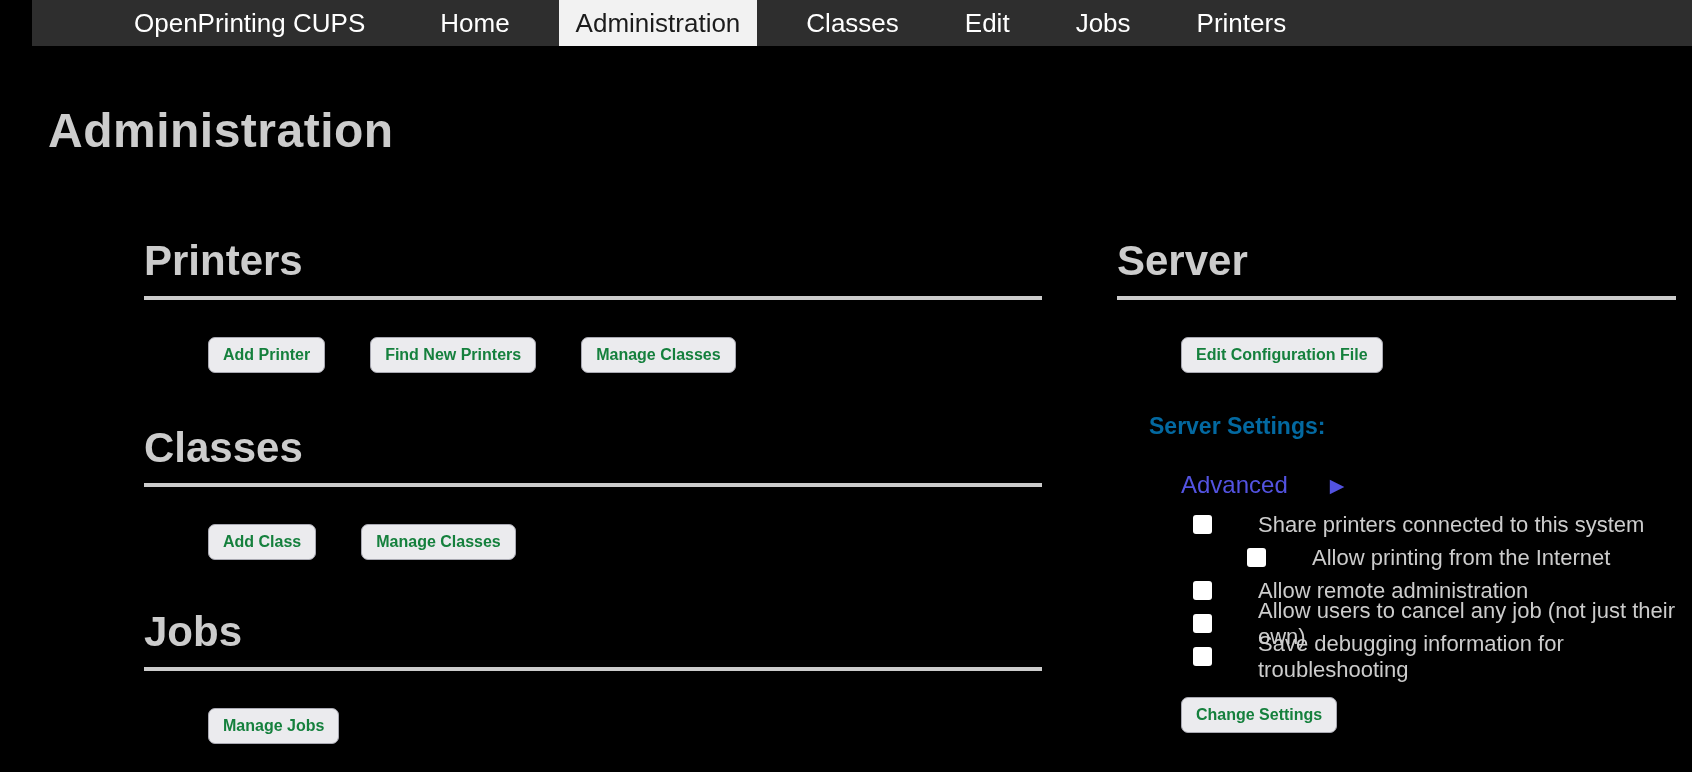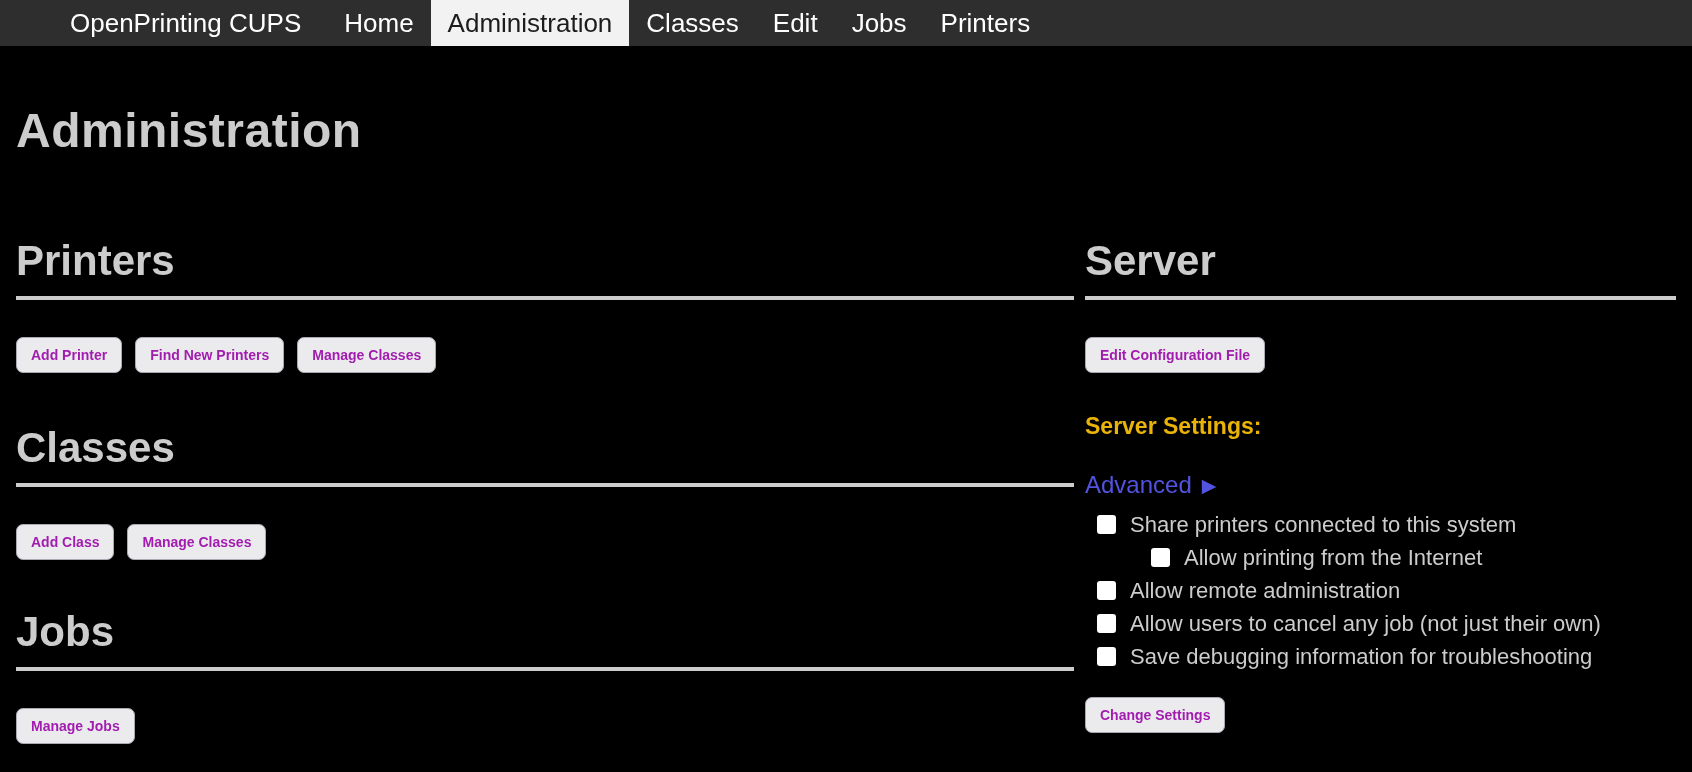--- a/index.html
+++ b/index.html
@@ -1,15 +1,15 @@
 <!DOCTYPE html>
 <html><head>
 <meta charset="utf-8">
 <style>
-  * { box-sizing: border-box; }
+  * { box-sizing: border-box; margin-left: 32px; }
   html, body { margin: 0; padding: 0; }
   body {
     width: 1692px; height: 772px;
     background: #000;
     color: #ccc;
     font-family: "Liberation Sans", sans-serif;
     overflow: hidden;
   }
 
   
@@ -49,35 +49,35 @@
     margin: 0; line-height: 47px;
     padding-bottom: 12px;
     border-bottom: 4px solid #ccc;
   }
   .section-classes { margin-top: 51px; }
   .section-jobs { margin-top: 48px; }
 
   .btn-row { margin-top: 37px; display: flex; gap: 13px; flex-wrap: wrap; }
   button {
     font-family: "Liberation Sans", sans-serif;
-    font-size: 14px; font-weight: 600;
-    color: #a21caf;
+    font-size: 16px; font-weight: 600;
+    color: #15803d;
     background: #ebebee;
     border: 1px solid #a9a9b2;
     border-radius: 7px;
     height: 36px;
     padding: 3px 14px;
     cursor: pointer;
     white-space: nowrap;
   }
 
   
   .server-settings-label {
     margin-top: 40px;
-    font-size: 23px; font-weight: bold; color: #eab308;
+    font-size: 23px; font-weight: bold; color: #0369a1;
     line-height: 26px;
   }
   .advanced {
     margin-top: 33px;
     display: flex; align-items: center; gap: 10px;
     width: max-content;
     font-size: 24px;
     color: #5353e1;
     cursor: pointer;
     text-decoration: none;

